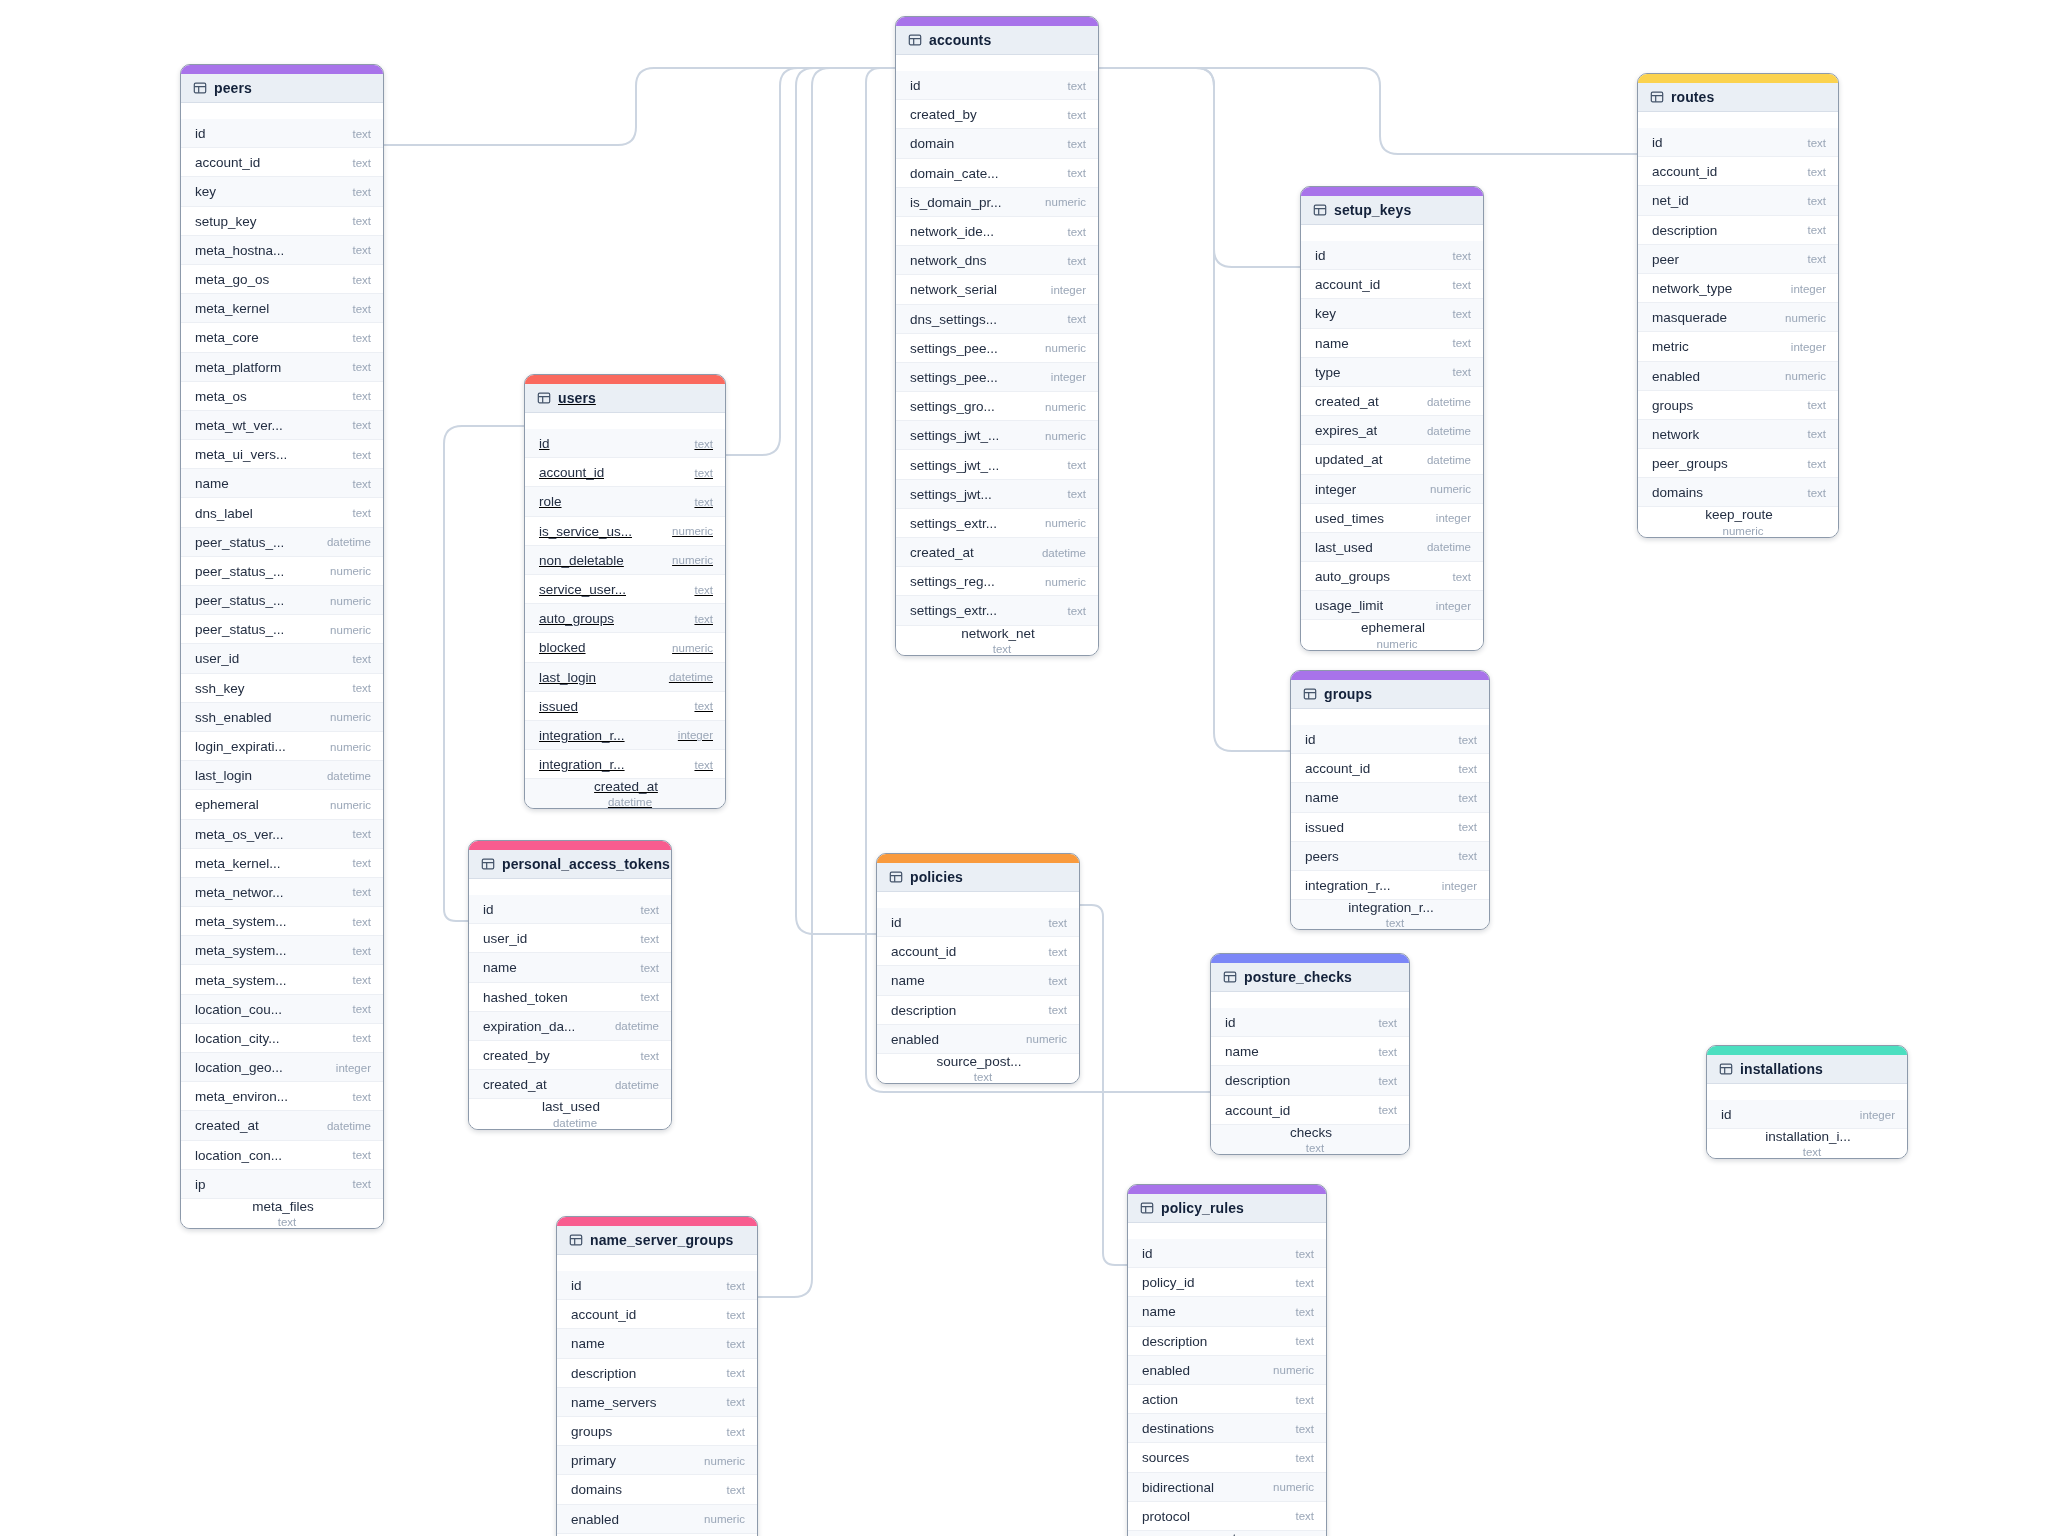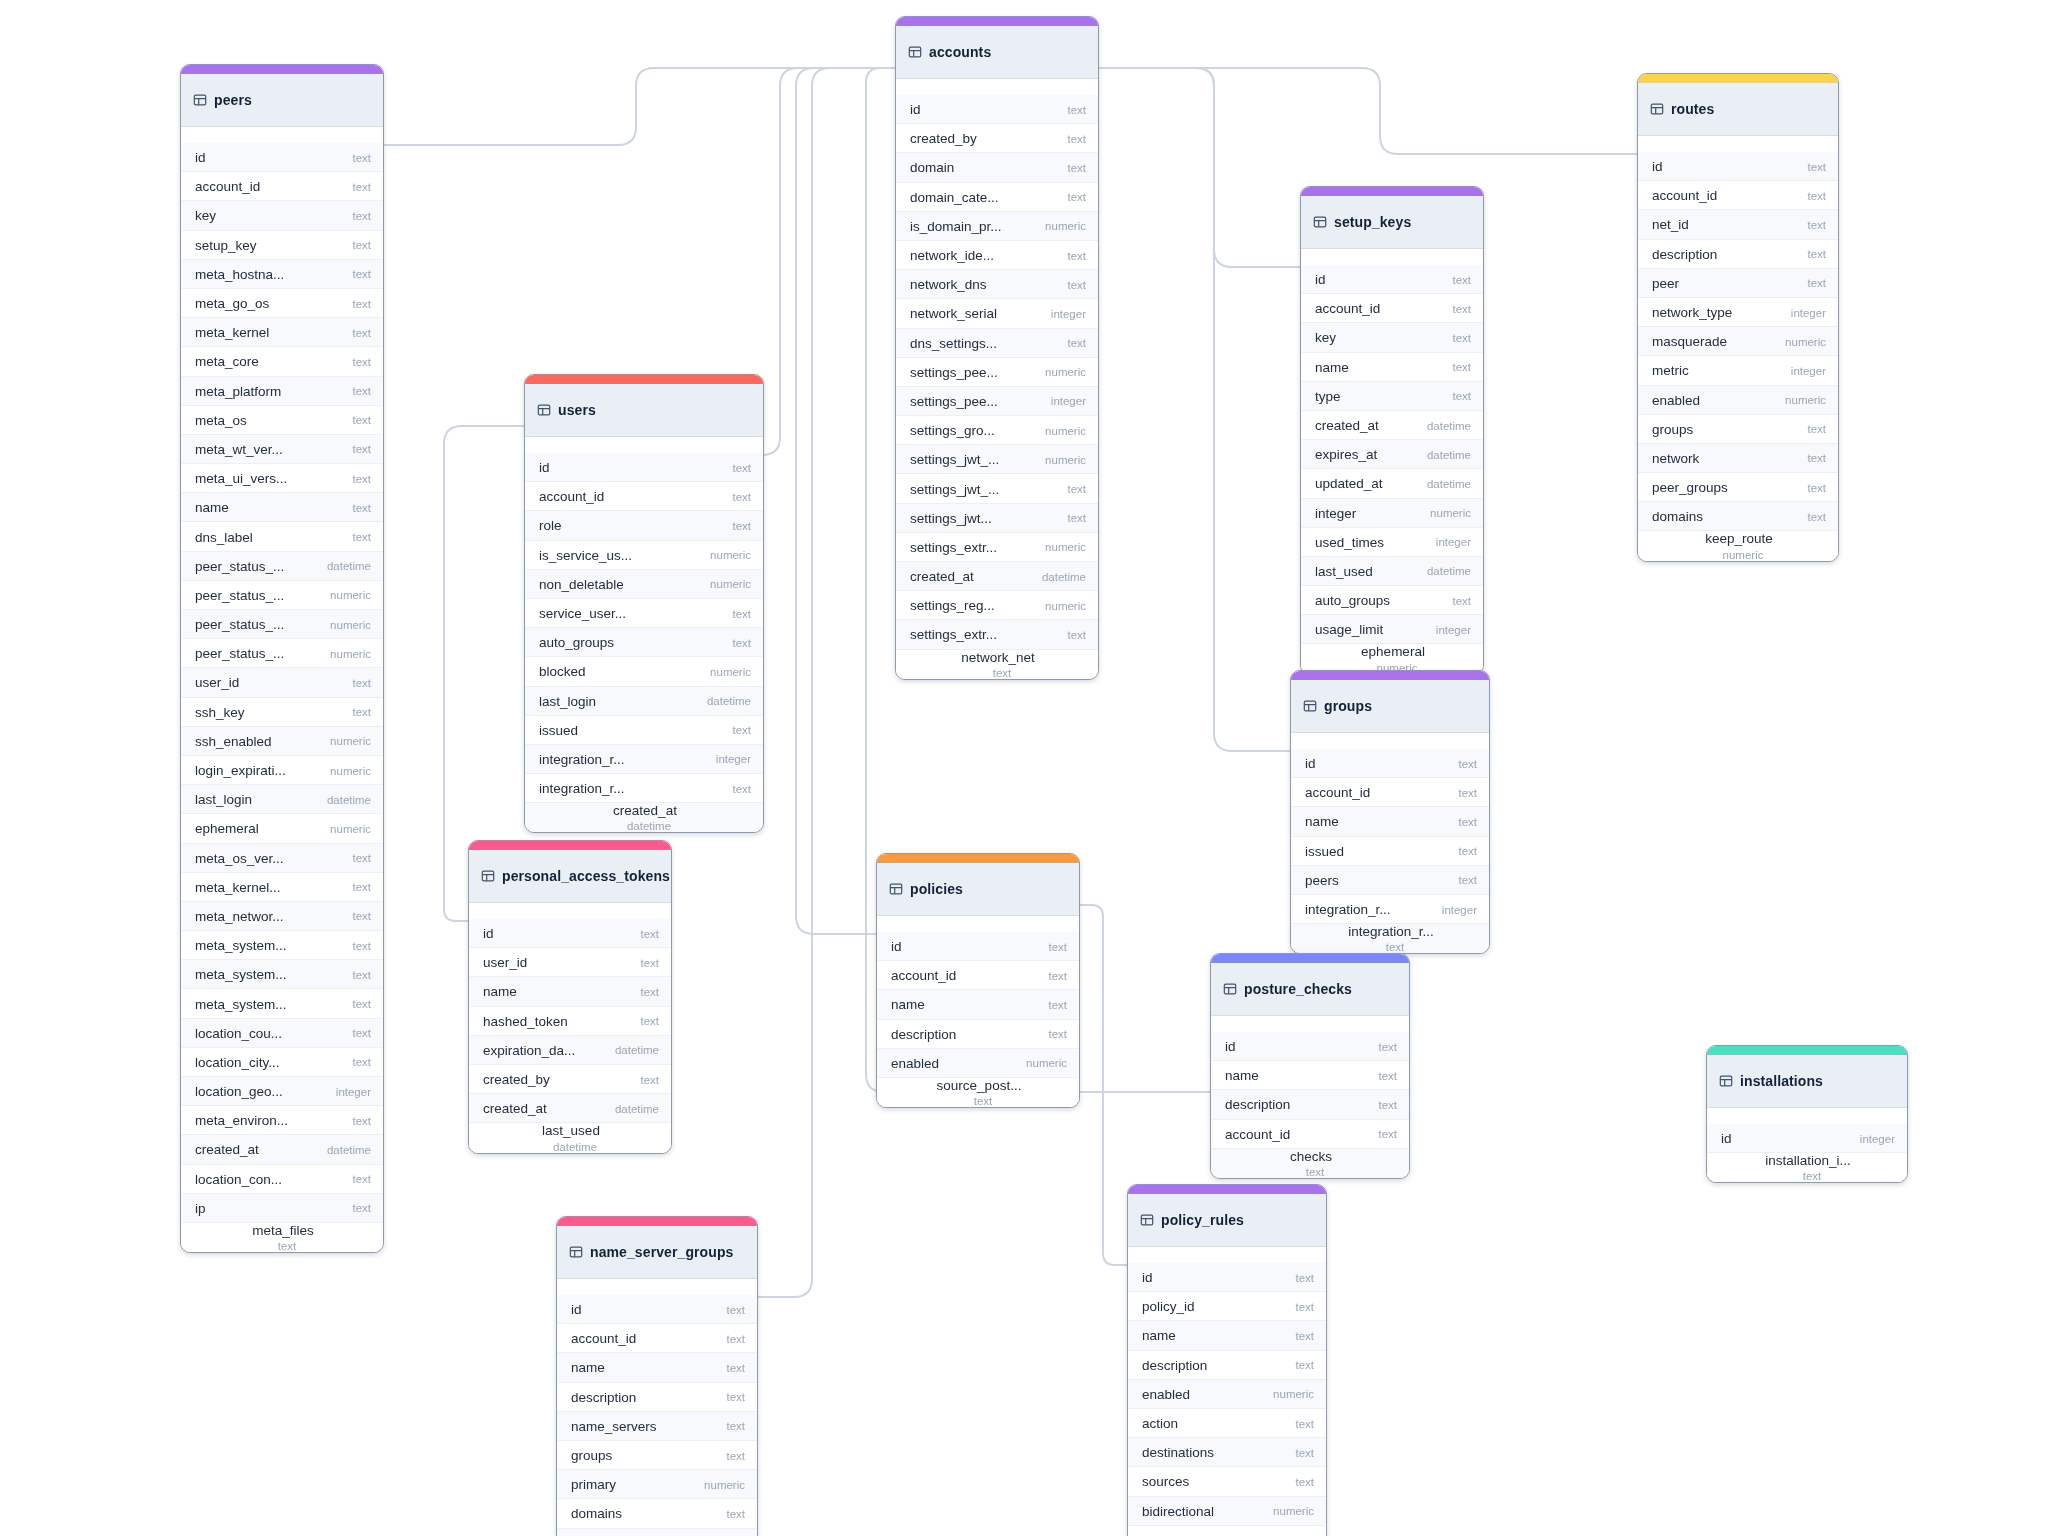--- a/index.html
+++ b/index.html
@@ -18,21 +18,21 @@
     border:1.5px solid #8d9aab;
     border-radius:10px;
     box-shadow:0 2px 5px rgba(15,23,42,.16);
     overflow:hidden;
     box-sizing:border-box;
   }
   .colorbar{height:9px;}
   .thead{
     display:flex;align-items:center;gap:7px;
     height:28px;background:#eaeff5;
-    padding:12px 12px;border-bottom:1px solid #d7dee8;
+    padding:0 12px;border-bottom:1px solid #d7dee8;
   }
   .ticon{width:14px;height:14px;stroke:#44546a;fill:none;stroke-width:1.4;flex:0 0 auto;}
   .tname{font-size:14px;font-weight:bold;color:#13213a;letter-spacing:.1px;white-space:nowrap;}
   .rows{display:block;margin-top:16px;}
   .row{
     display:flex;align-items:center;justify-content:space-between;
     height:29.2px;padding:0 12px 0 14px;
     box-shadow:inset 0 -1px 0 #eceff4;
     background:#ffffff;box-sizing:border-box;
   }
@@ -215,21 +215,21 @@
         <div class="row alt">
           <span class="fname">ip</span>
           <span class="ftype">text</span>
         </div>
         <div class="row">
           <span class="fname">meta_files</span>
           <span class="ftype">text</span>
         </div>
       </div>
   </div>
-    <div class="table-node" style="left: 524px; top: 374px; width: 240px;">
+    <div class="table-node" style="left: 524px; top: 374px; width: 202px; text-decoration: underline;">
     <div class="colorbar" style="background: rgb(250, 105, 94);"></div>
     <div class="thead">
       <svg class="ticon" viewBox="0 0 16 16">
         <rect x="1.5" y="2.5" width="13" height="11" rx="1.5"></rect>
         <line x1="1.5" y1="6.5" x2="14.5" y2="6.5"></line>
         <line x1="6.5" y1="6.5" x2="6.5" y2="13.5"></line>
       </svg>
       <span class="tname">users</span>
     </div>
     <div class="rows">

